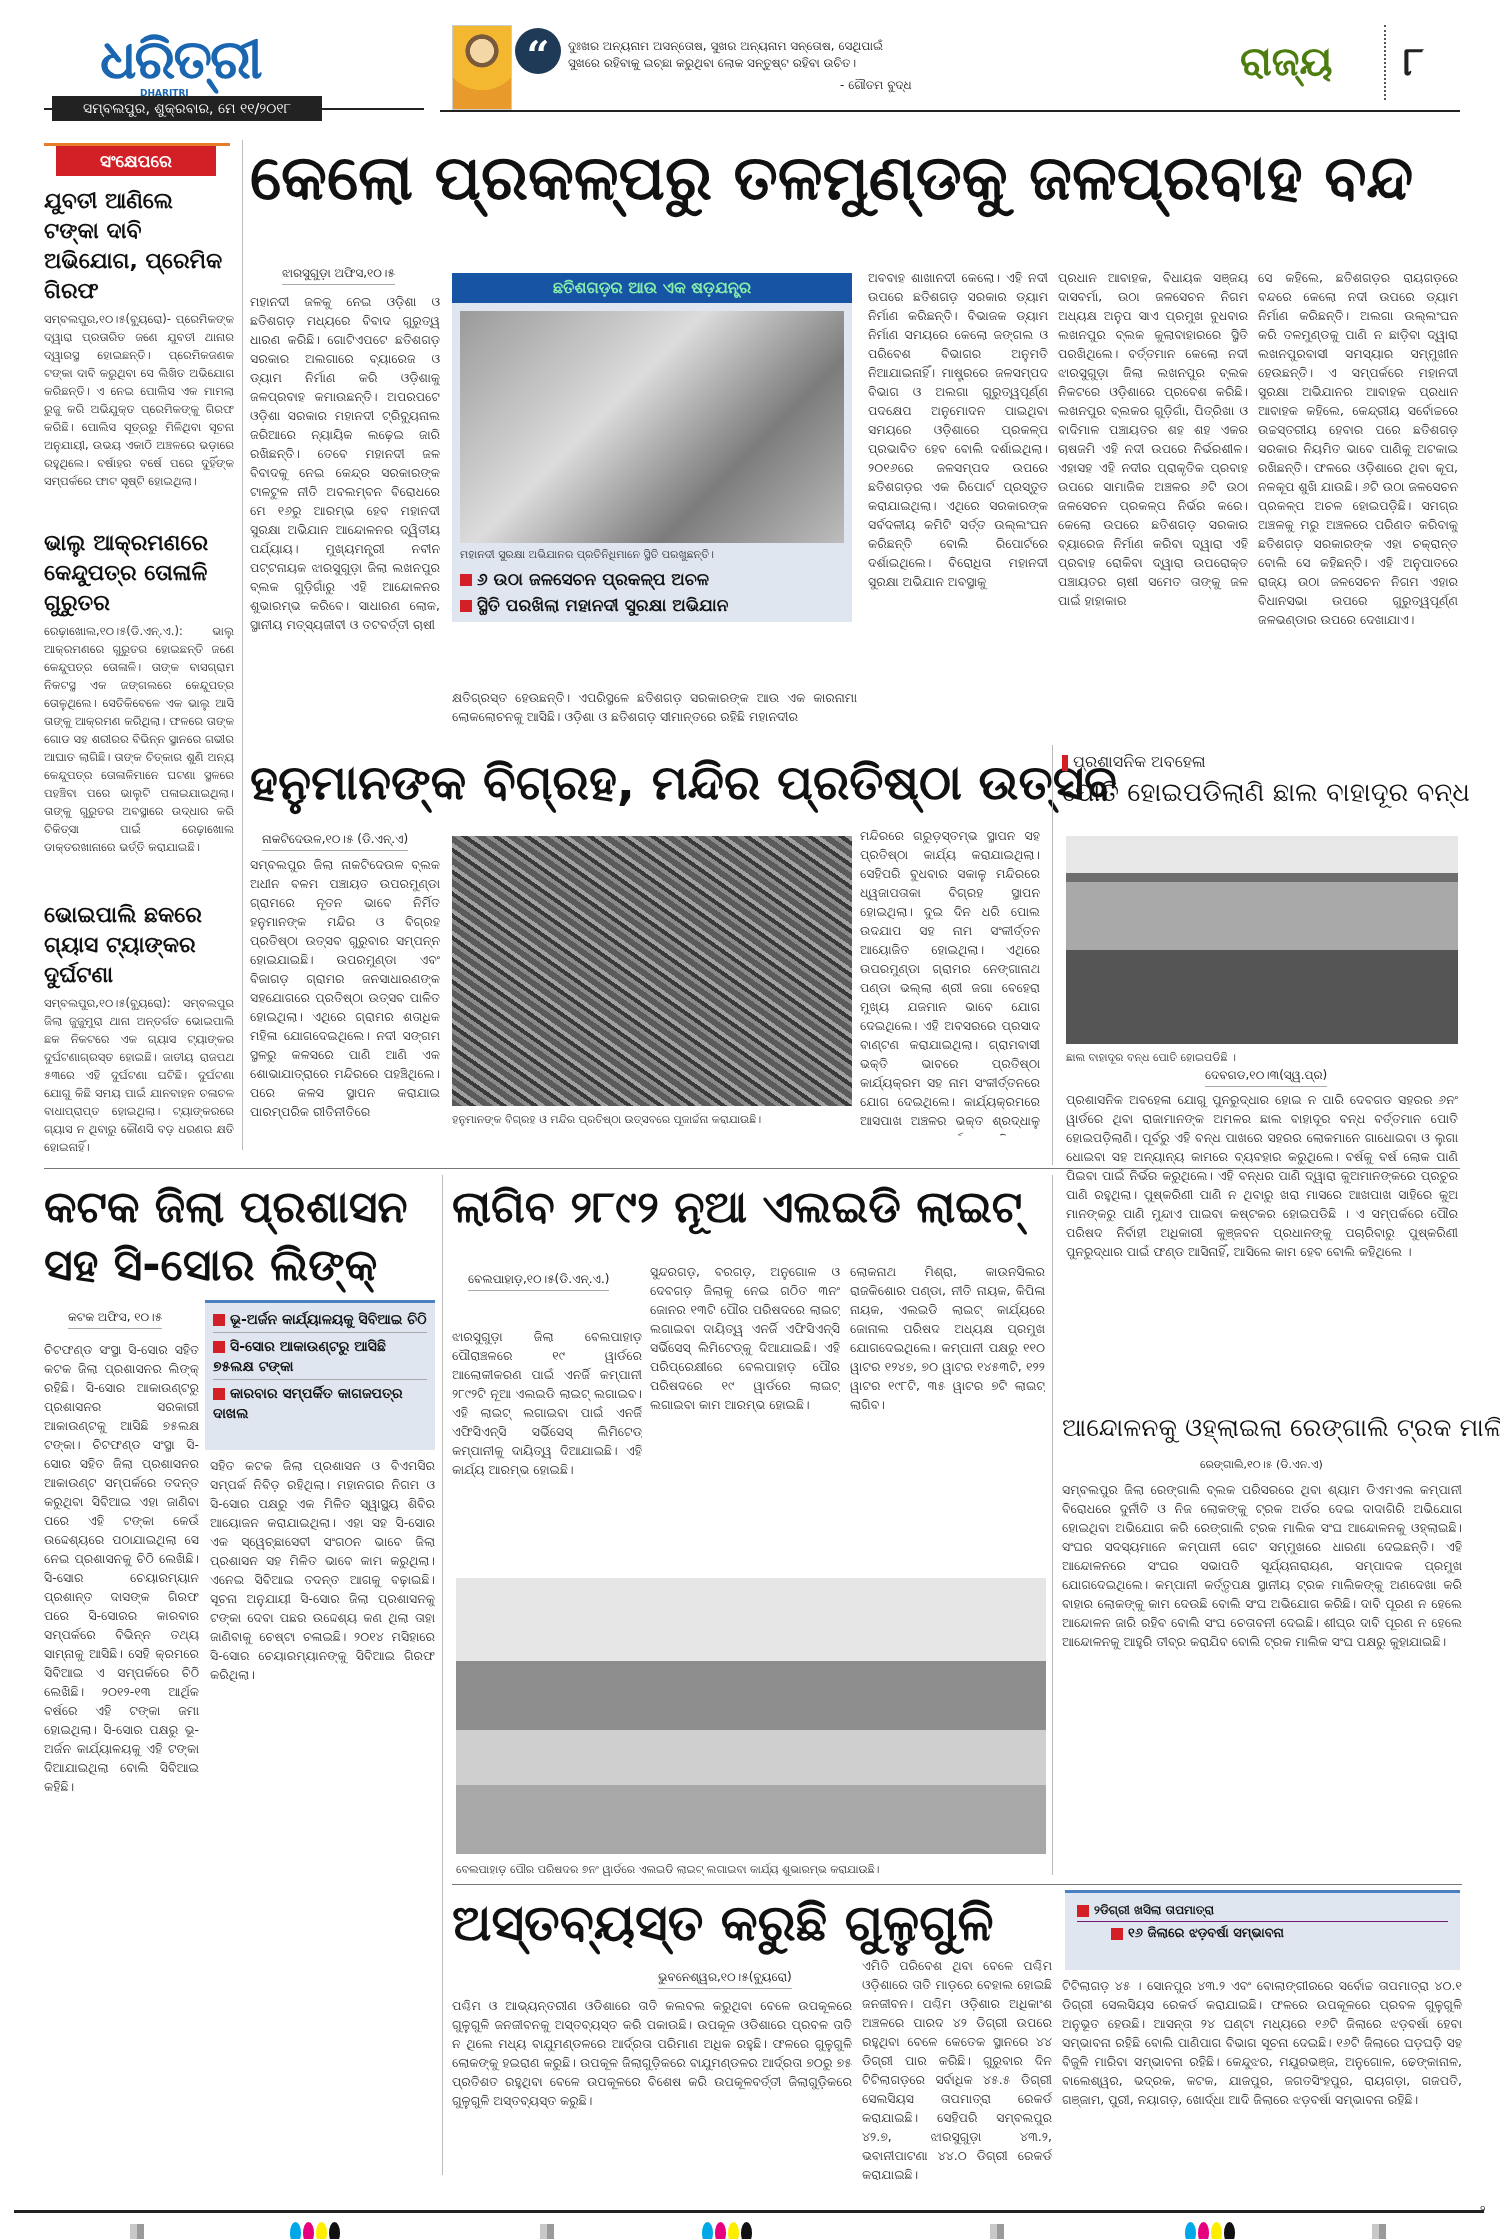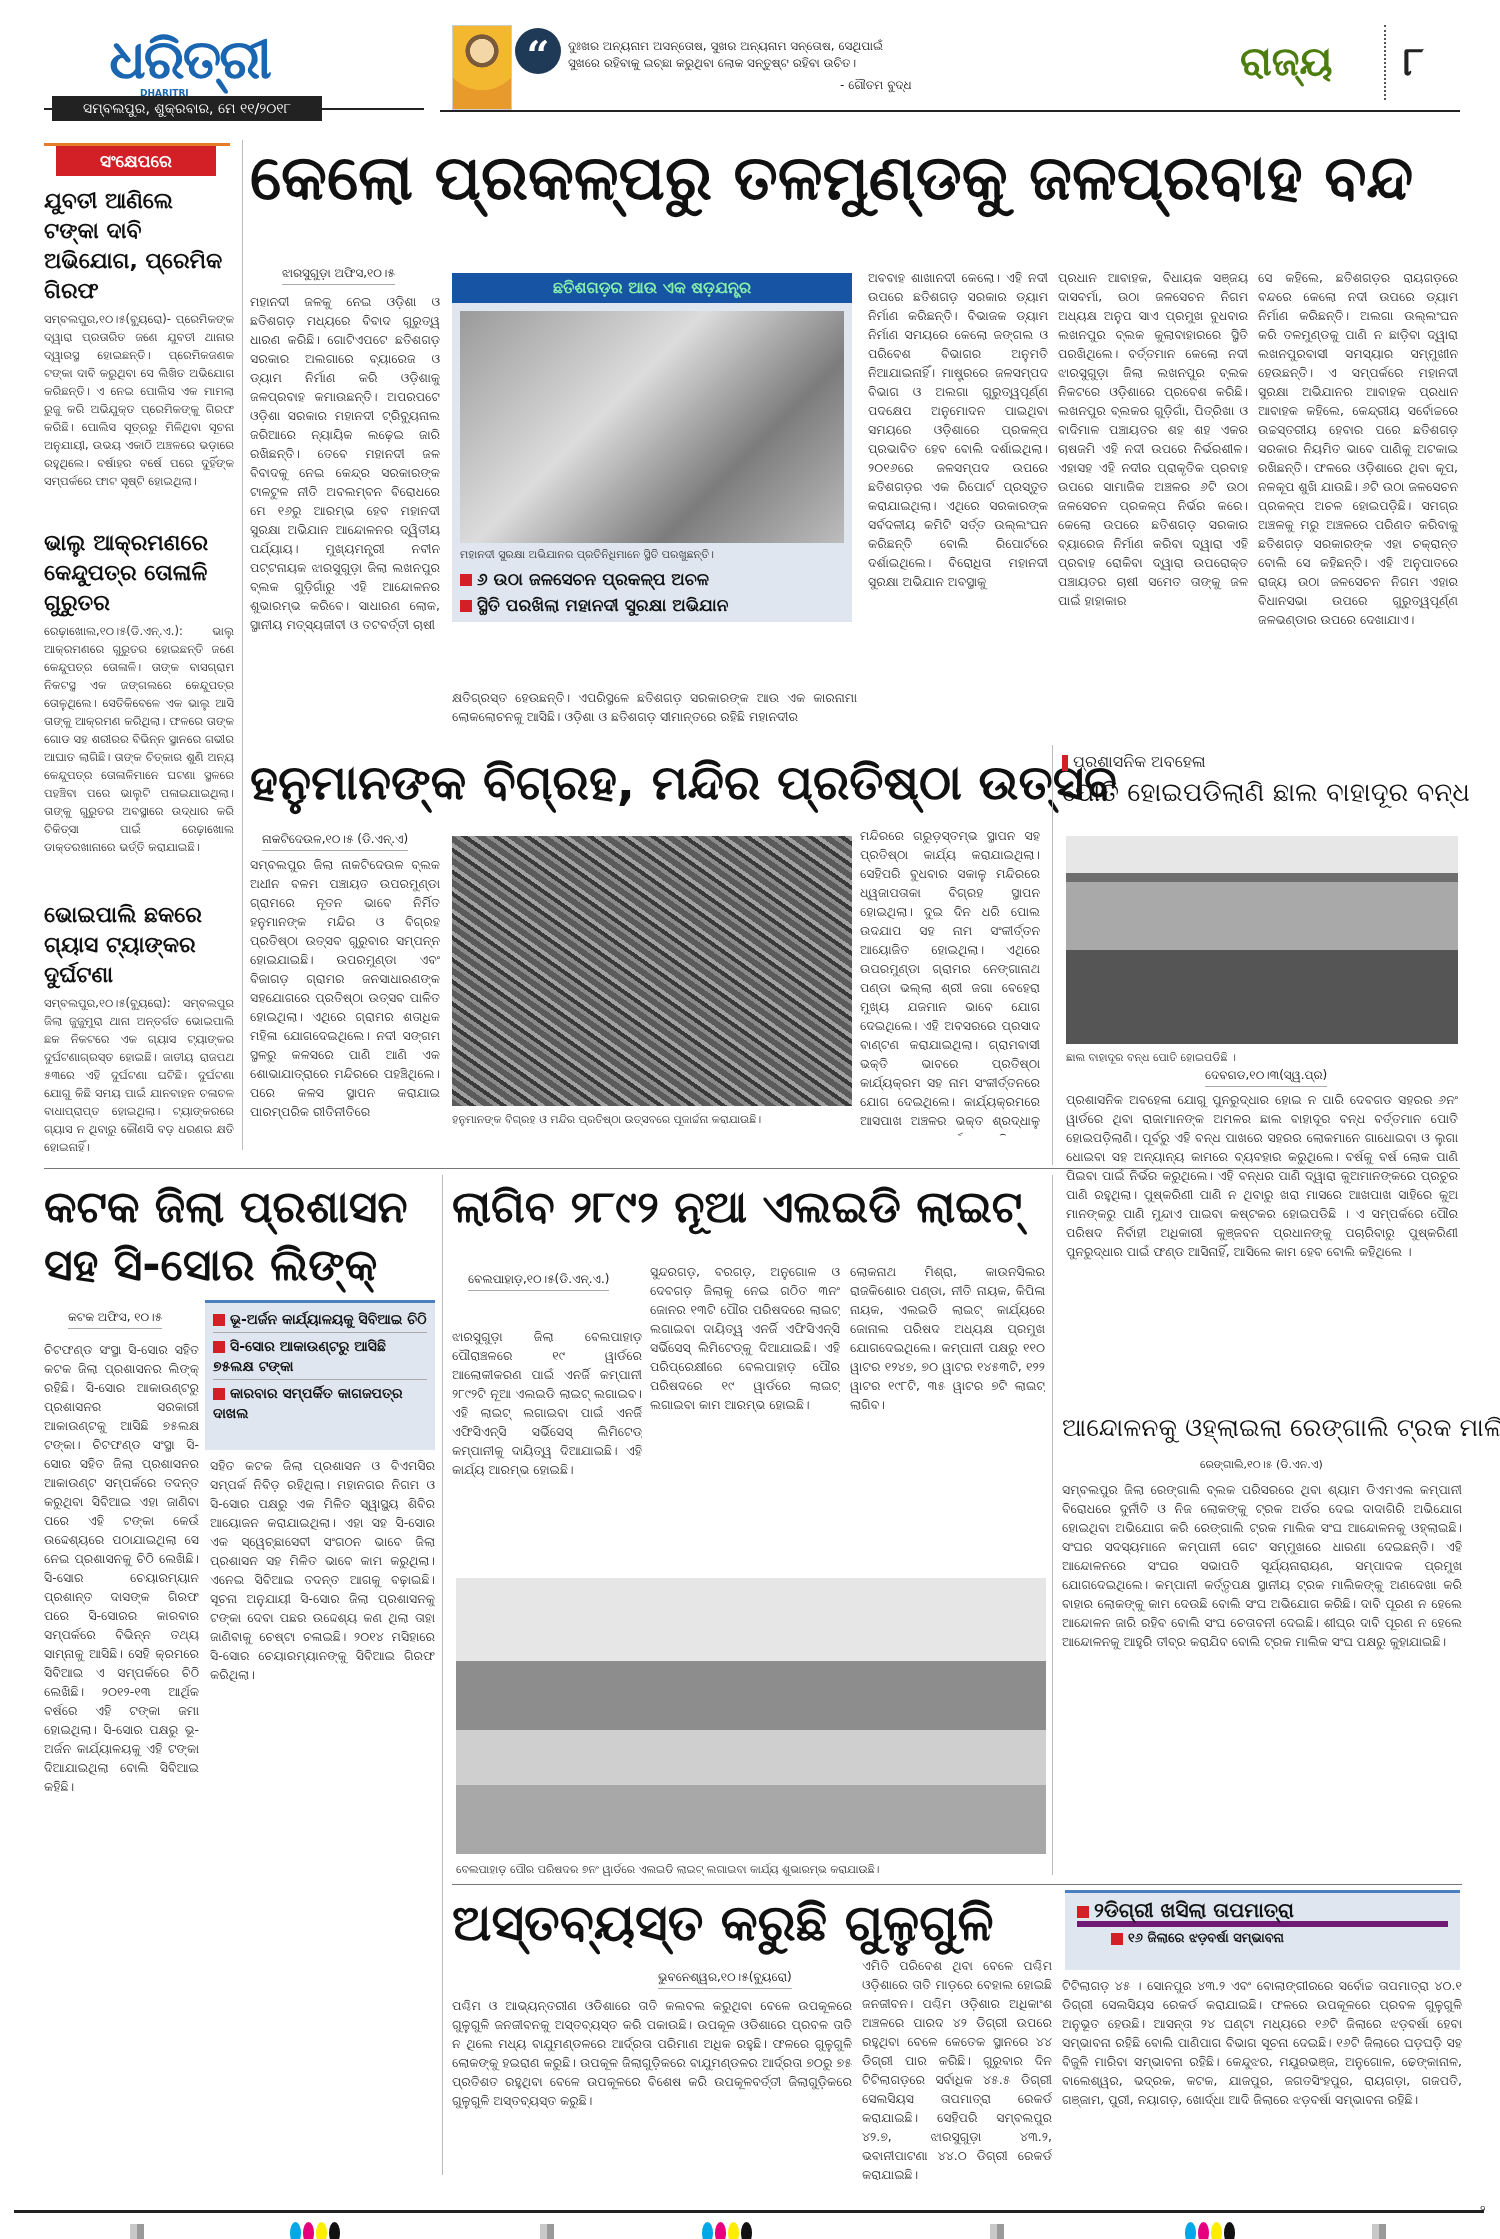--- a/index.html
+++ b/index.html
@@ -1,19 +1,19 @@
 <!DOCTYPE html>
 <html><head>
 <meta charset="utf-8">
 <style>
   * { box-sizing: border-box; margin: 0; padding: 0; }
   body { width: 1500px; height: 2239px; background: #fff; font-family: "DejaVu Sans", sans-serif; color: #222; position: relative; overflow: hidden; }
   .abs { position: absolute; }
   .masthead-logo { left: 100px; top: 30px; width: 170px; height: 70px; }
-  .logo-text { font-size: 54px; color: #1a66b0; font-weight: bold; line-height: 60px; letter-spacing: -2px; text-align: right; }
+  .logo-text { font-size: 54px; color: #1a66b0; font-weight: bold; line-height: 60px; letter-spacing: -2px; }
   .logo-sub { position: absolute; left: 40px; top: 58px; font-size: 9px; color: #1a66b0; font-weight: bold; }
   .dateline-rule { left: 44px; top: 108px; width: 380px; height: 2px; background: #222; }
   .dateline { left: 52px; top: 96px; width: 270px; height: 25px; background: #222; color: #fff; font-size: 14px; line-height: 25px; text-align: center; }
   .buddha { left: 452px; top: 25px; width: 60px; height: 85px; background: radial-gradient(circle at 50% 30%, #f3d7a6 0 18%, #7a5a3a 19% 25%, #f4b830 26% 60%, #e89a2b 61%); border: 1px solid #ccc; }
   .quote-mark { left: 515px; top: 28px; width: 46px; height: 46px; border-radius: 50%; background: #1f3a56; color: #fff; font-size: 40px; line-height: 54px; text-align: center; font-family: "DejaVu Serif", serif; font-weight: bold; }
   .quote-text { left: 568px; top: 38px; width: 440px; font-size: 12px; line-height: 17px; color: #222; }
   .quote-author { left: 840px; top: 78px; font-size: 12px; }
   .top-rule { left: 440px; top: 110px; width: 1020px; height: 2px; background: #222; }
   .section-name { left: 1240px; top: 38px; font-size: 40px; font-weight: bold; color: #4d7c0f; }
   .page-num { left: 1403px; top: 38px; font-size: 40px; font-weight: bold; }
@@ -153,21 +153,21 @@
 <div class="abs" style="left:1200px; top:1458px; font-size:11px;">ରେଙ୍ଗାଲି,୧୦।୫ (ଡି.ଏନ.ଏ)</div>
 <div class="abs col" style="left:1062px; top:1480px; width:400px; height:395px; overflow:hidden;">ସମ୍ବଲପୁର ଜିଲା ରେଙ୍ଗାଲି ବ୍ଲକ ପରିସରରେ ଥିବା ଶ୍ୟାମ ଡିଏମଏଲ କମ୍ପାନୀ ବିରୋଧରେ ଦୁର୍ନୀତି ଓ ନିଜ ଲୋକଙ୍କୁ ଟ୍ରକ ଅର୍ଡର ଦେଇ ଦାଦାଗିରି ଅଭିଯୋଗ ହୋଇଥିବା ଅଭିଯୋଗ କରି ରେଙ୍ଗାଲି ଟ୍ରକ ମାଲିକ ସଂଘ ଆନ୍ଦୋଳନକୁ ଓହ୍ଲାଇଛି। ସଂଘର ସଦସ୍ୟମାନେ କମ୍ପାନୀ ଗେଟ ସମ୍ମୁଖରେ ଧାରଣା ଦେଇଛନ୍ତି। ଏହି ଆନ୍ଦୋଳନରେ ସଂଘର ସଭାପତି ସୂର୍ଯ୍ୟନାରାୟଣ, ସମ୍ପାଦକ ପ୍ରମୁଖ ଯୋଗଦେଇଥିଲେ। କମ୍ପାନୀ କର୍ତ୍ତୃପକ୍ଷ ସ୍ଥାନୀୟ ଟ୍ରକ ମାଲିକଙ୍କୁ ଅଣଦେଖା କରି ବାହାର ଲୋକଙ୍କୁ କାମ ଦେଉଛି ବୋଲି ସଂଘ ଅଭିଯୋଗ କରିଛି। ଦାବି ପୂରଣ ନ ହେଲେ ଆନ୍ଦୋଳନ ଜାରି ରହିବ ବୋଲି ସଂଘ ଚେତାବନୀ ଦେଇଛି। ଶୀଘ୍ର ଦାବି ପୂରଣ ନ ହେଲେ ଆନ୍ଦୋଳନକୁ ଆହୁରି ତୀବ୍ର କରାଯିବ ବୋଲି ଟ୍ରକ ମାଲିକ ସଂଘ ପକ୍ଷରୁ କୁହାଯାଇଛି।</div>
 
 <div class="abs hrule" style="left:452px; top:1884px; width:1010px;"></div>
 
 <div class="abs" style="left:452px; top:1890px; width:600px; font-size:50px; line-height:66px; font-weight:bold; color:#111; white-space:nowrap;">ଅସ୍ତବ୍ୟସ୍ତ କରୁଛି ଗୁଳୁଗୁଳି</div>
 <div class="abs" style="left:658px; top:1966px;">
   <span class="dateline-small">ଭୁବନେଶ୍ୱର,୧୦।୫(ବ୍ୟୁରୋ)</span>
 </div>
 <div class="abs box-light" style="left:1065px; top:1890px; width:395px; height:80px; border-top:3px solid #4a7fc0; padding:6px 12px;">
-  <div class="bullet" style="font-size:20px; line-height:22px; border-bottom:6px solid #701a75;">୨ଡିଗ୍ରୀ ଖସିଲା ତାପମାତ୍ରା</div>
+  <div class="bullet" style="font-size:12px; line-height:22px; border-bottom:1px solid #701a75;">୨ଡିଗ୍ରୀ ଖସିଲା ତାପମାତ୍ରା</div>
   <div class="bullet" style="font-size:13px; line-height:22px;padding-left:34px;">୧୬ ଜିଲାରେ ଝଡ଼ବର୍ଷା ସମ୍ଭାବନା</div>
 </div>
 <div class="abs col" style="left:452px; top:1996px; width:400px; height:184px; overflow:hidden;">ପଶ୍ଚିମ ଓ ଆଭ୍ୟନ୍ତରୀଣ ଓଡିଶାରେ ତାତି କଲବଲ କରୁଥିବା ବେଳେ ଉପକୂଳରେ ଗୁଳୁଗୁଳି ଜନଜୀବନକୁ ଅସ୍ତବ୍ୟସ୍ତ କରି ପକାଉଛି। ଉପକୂଳ ଓଡିଶାରେ ପ୍ରବଳ ତାତି ନ ଥିଲେ ମଧ୍ୟ ବାଯୁମଣ୍ଡଳରେ ଆର୍ଦ୍ରତା ପରିମାଣ ଅଧିକ ରହୁଛି। ଫଳରେ ଗୁଳୁଗୁଳି ଲୋକଙ୍କୁ ହଇରାଣ କରୁଛି। ଉପକୂଳ ଜିଲାଗୁଡ଼ିକରେ ବାଯୁମଣ୍ଡଳର ଆର୍ଦ୍ରତା ୭୦ରୁ ୭୫ ପ୍ରତିଶତ ରହୁଥିବା ବେଳେ ଉପକୂଳରେ ବିଶେଷ କରି ଉପକୂଳବର୍ତ୍ତୀ ଜିଲାଗୁଡ଼ିକରେ ଗୁଳୁଗୁଳି ଅସ୍ତବ୍ୟସ୍ତ କରୁଛି।</div>
 <div class="abs col" style="left:862px; top:1956px; width:190px; height:224px; overflow:hidden;">ଏମିତି ପରିବେଶ ଥିବା ବେଳେ ପଶ୍ଚିମ ଓଡ଼ିଶାରେ ତାତି ମାଡ଼ରେ ବେହାଲ ହୋଇଛି ଜନଜୀବନ। ପଶ୍ଚିମ ଓଡ଼ିଶାର ଅଧିକାଂଶ ଅଞ୍ଚଳରେ ପାରଦ ୪୨ ଡିଗ୍ରୀ ଉପରେ ରହୁଥିବା ବେଳେ କେତେକ ସ୍ଥାନରେ ୪୪ ଡିଗ୍ରୀ ପାର କରିଛି। ଗୁରୁବାର ଦିନ ଟିଟିଲାଗଡ଼ରେ ସର୍ବାଧିକ ୪୫.୫ ଡିଗ୍ରୀ ସେଲସିୟସ ତାପମାତ୍ରା ରେକର୍ଡ କରାଯାଇଛି। ସେହିପରି ସମ୍ବଲପୁର ୪୨.୭, ଝାରସୁଗୁଡ଼ା ୪୩.୨, ଭବାନୀପାଟଣା ୪୪.୦ ଡିଗ୍ରୀ ରେକର୍ଡ କରାଯାଇଛି।</div>
 <div class="abs col" style="left:1062px; top:1976px; width:400px; height:204px; overflow:hidden;">ଟିଟିଲାଗଡ଼ ୪୫ । ସୋନପୁର ୪୩.୨ ଏବଂ ବୋଲାଙ୍ଗୀରରେ ସର୍ବୋଚ୍ଚ ତାପମାତ୍ରା ୪୦.୧ ଡିଗ୍ରୀ ସେଲସିୟସ ରେକର୍ଡ କରାଯାଇଛି। ଫଳରେ ଉପକୂଳରେ ପ୍ରବଳ ଗୁଳୁଗୁଳି ଅନୁଭୂତ ହେଉଛି। ଆସନ୍ତା ୨୪ ଘଣ୍ଟା ମଧ୍ୟରେ ୧୬ଟି ଜିଲାରେ ଝଡ଼ବର୍ଷା ହେବା ସମ୍ଭାବନା ରହିଛି ବୋଲି ପାଣିପାଗ ବିଭାଗ ସୂଚନା ଦେଇଛି। ୧୬ଟି ଜିଲାରେ ଘଡ଼ଘଡ଼ି ସହ ବିଜୁଳି ମାରିବା ସମ୍ଭାବନା ରହିଛି। କେନ୍ଦୁଝର, ମୟୂରଭଞ୍ଜ, ଅନୁଗୋଳ, ଢେଙ୍କାନାଳ, ବାଲେଶ୍ୱର, ଭଦ୍ରକ, କଟକ, ଯାଜପୁର, ଜଗତସିଂହପୁର, ରାୟଗଡ଼ା, ଗଜପତି, ଗଞ୍ଜାମ, ପୁରୀ, ନୟାଗଡ଼, ଖୋର୍ଦ୍ଧା ଆଦି ଜିଲାରେ ଝଡ଼ବର୍ଷା ସମ୍ଭାବନା ରହିଛି।</div>
 
 <div class="abs" style="left:14px; top:2210px; width:1470px; height:3px; background:#222;"></div>
 <div class="abs" style="left:1480px; top:2203px; font-size:11px;">୨</div>
 
 <div class="abs regmark" style="left:130px; top:2224px;"></div>

